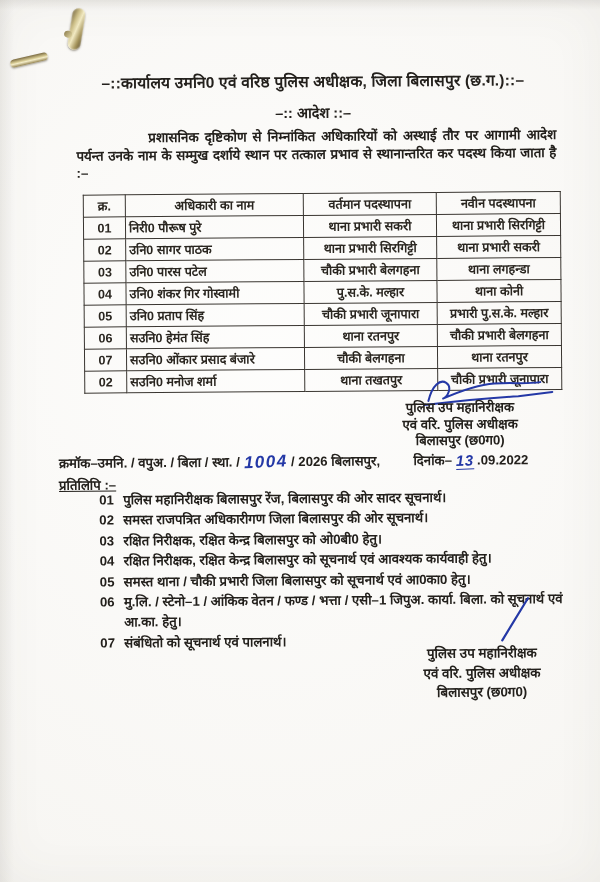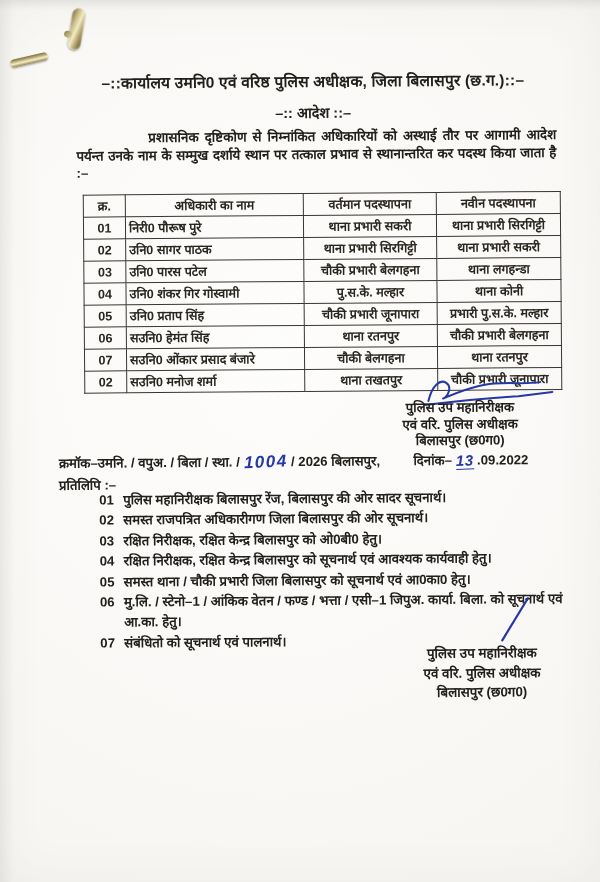--- a/index.html
+++ b/index.html
@@ -76,21 +76,21 @@
     font-size:13.2px;font-weight:700;white-space:nowrap;
   }
   .hand{
     color:#2438a6;font-style:italic;font-weight:600;
     font-size:17px;letter-spacing:1.5px;
     display:inline-block;transform:rotate(-2deg) translateY(1px);
   }
   .hand.date{font-size:15px;letter-spacing:0.5px;border-bottom:1.5px solid #2438a6;}
   .gap-mid{display:inline-block;width:26px;}
   .copy-label{
-    position:absolute;left:58px;top:474px;font-size:13.2px;font-weight:700;
+    position:absolute;left:58px;top:474px;font-size:13.2px;font-weight:700;text-decoration:underline;
   }
   .copy-list{
     position:absolute;left:98px;top:489px;width:468px;
     font-size:13.2px;font-weight:600;line-height:20.4px;
   }
   .copy-item{display:flex;}
   .copy-item .num{width:24px;flex:0 0 24px;}
   .copy-item .txt{flex:1;}
   .slash-svg{position:absolute;left:492px;top:596px;}
   .sig-block-bottom{

